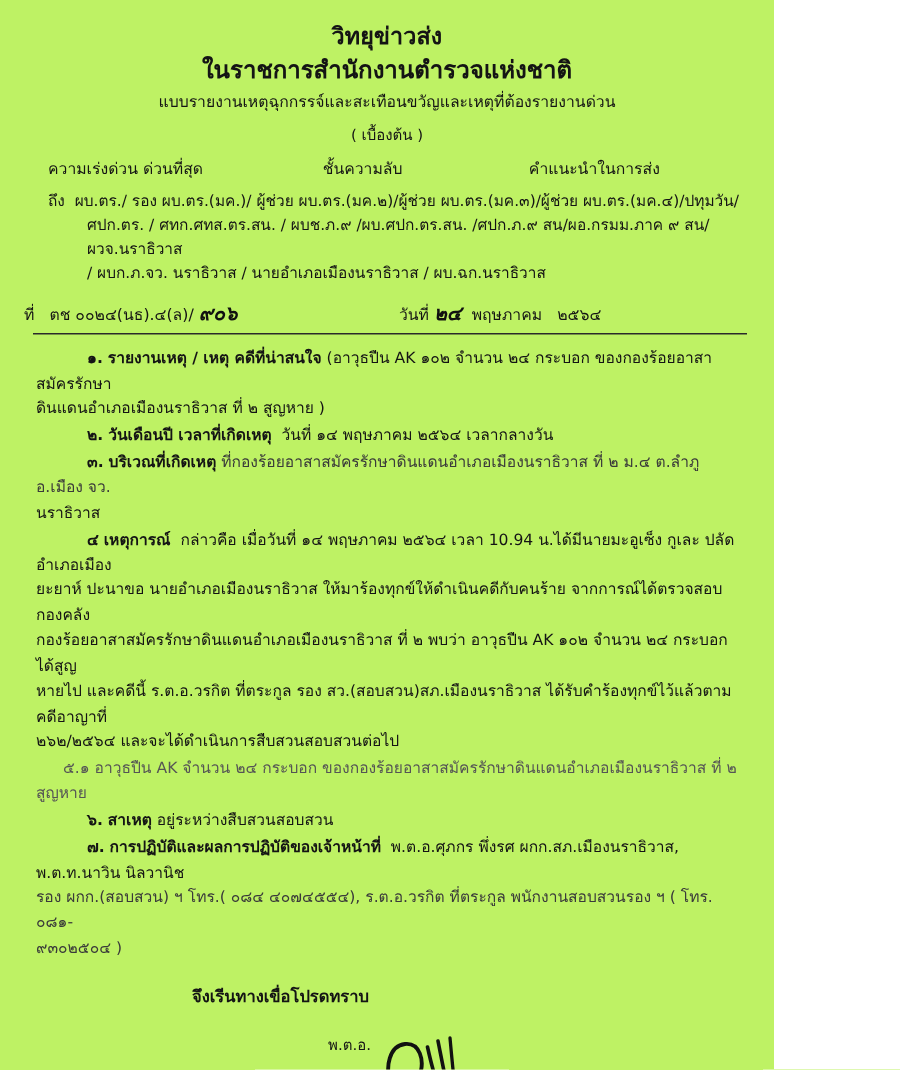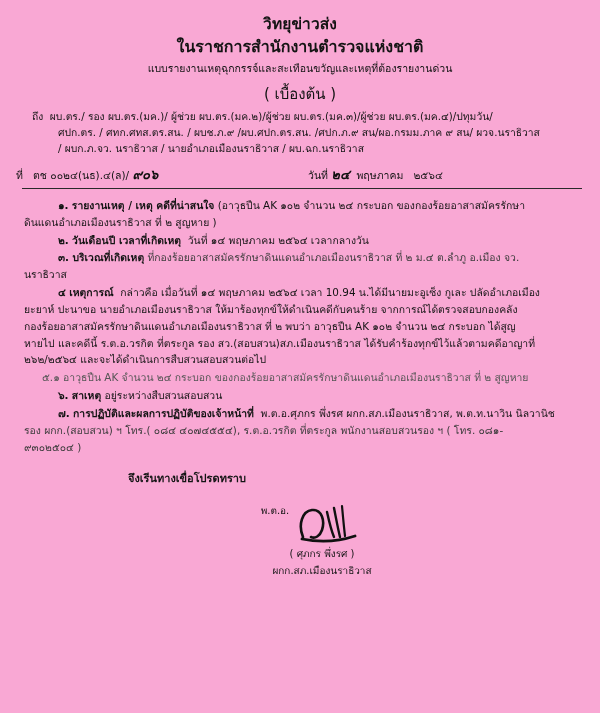--- a/index.html
+++ b/index.html
@@ -12,25 +12,25 @@
     height: 713px;
     background: #ffffff;
     font-family: "DejaVu Sans", "Liberation Sans", sans-serif;
     color: #141414;
     overflow: hidden;
     position: relative;
   }
 
   .page {
     position: relative;
-    width: 600px;
+    width: 516px;
     height: 713px;
     box-sizing: border-box;
     padding: 0;
-    background: #f9a8d4;
+    background: #bef264;
   }
 
   
   .doc-header {
     text-align: center;
     padding-top: 14px;
   }
   .title-main {
     font-size: 15.5px;
     font-weight: bold;
@@ -43,21 +43,21 @@
     line-height: 1.4;
     margin-top: 1px;
   }
   .title-form {
     font-size: 10.5px;
     font-weight: normal;
     margin-top: 4px;
     line-height: 1.3;
   }
   .title-prelim {
-    font-size: 15px;
+    font-size: 10px;
     margin-top: 9px;
     line-height: 1.2;
   }
 
   
   .meta-row {
     display: flex;
     align-items: baseline;
     font-size: 10.5px;
     margin-top: 7px;
@@ -181,20 +181,25 @@
 
 <div class="page">
 
   <div class="doc-header">
     <div class="title-main">วิทยุข่าวส่ง</div>
     <div class="title-sub">ในราชการสำนักงานตำรวจแห่งชาติ</div>
     <div class="title-form">แบบรายงานเหตุฉุกกรรจ์และสะเทือนขวัญและเหตุที่ต้องรายงานด่วน</div>
     <div class="title-prelim">( เบื้องต้น )</div>
   </div>
 
+  <div class="meta-row">
+    <div class="meta-urgency">ความเร่งด่วน  ด่วนที่สุด</div>
+    <div class="meta-secrecy">ชั้นความลับ</div>
+    <div class="meta-advice">คำแนะนำในการส่ง</div>
+  </div>
 
 
   <div class="to-block">
     <div class="to-line-1">
       <span>ถึง</span>
       &nbsp;<span>ผบ.ตร./ รอง ผบ.ตร.(มค.)/ ผู้ช่วย ผบ.ตร.(มค.๒)/ผู้ช่วย ผบ.ตร.(มค.๓)/ผู้ช่วย ผบ.ตร.(มค.๔)/ปทุมวัน/</span>
     </div>
     <div class="to-line-2">ศปก.ตร. / ศทก.ศทส.ตร.สน. / ผบช.ภ.๙ /ผบ.ศปก.ตร.สน. /ศปก.ภ.๙ สน/ผอ.กรมม.ภาค ๙ สน/ ผวจ.นราธิวาส</div>
     <div class="to-line-3">/ ผบก.ภ.จว. นราธิวาส  / นายอำเภอเมืองนราธิวาส / ผบ.ฉก.นราธิวาส</div>
   </div>

